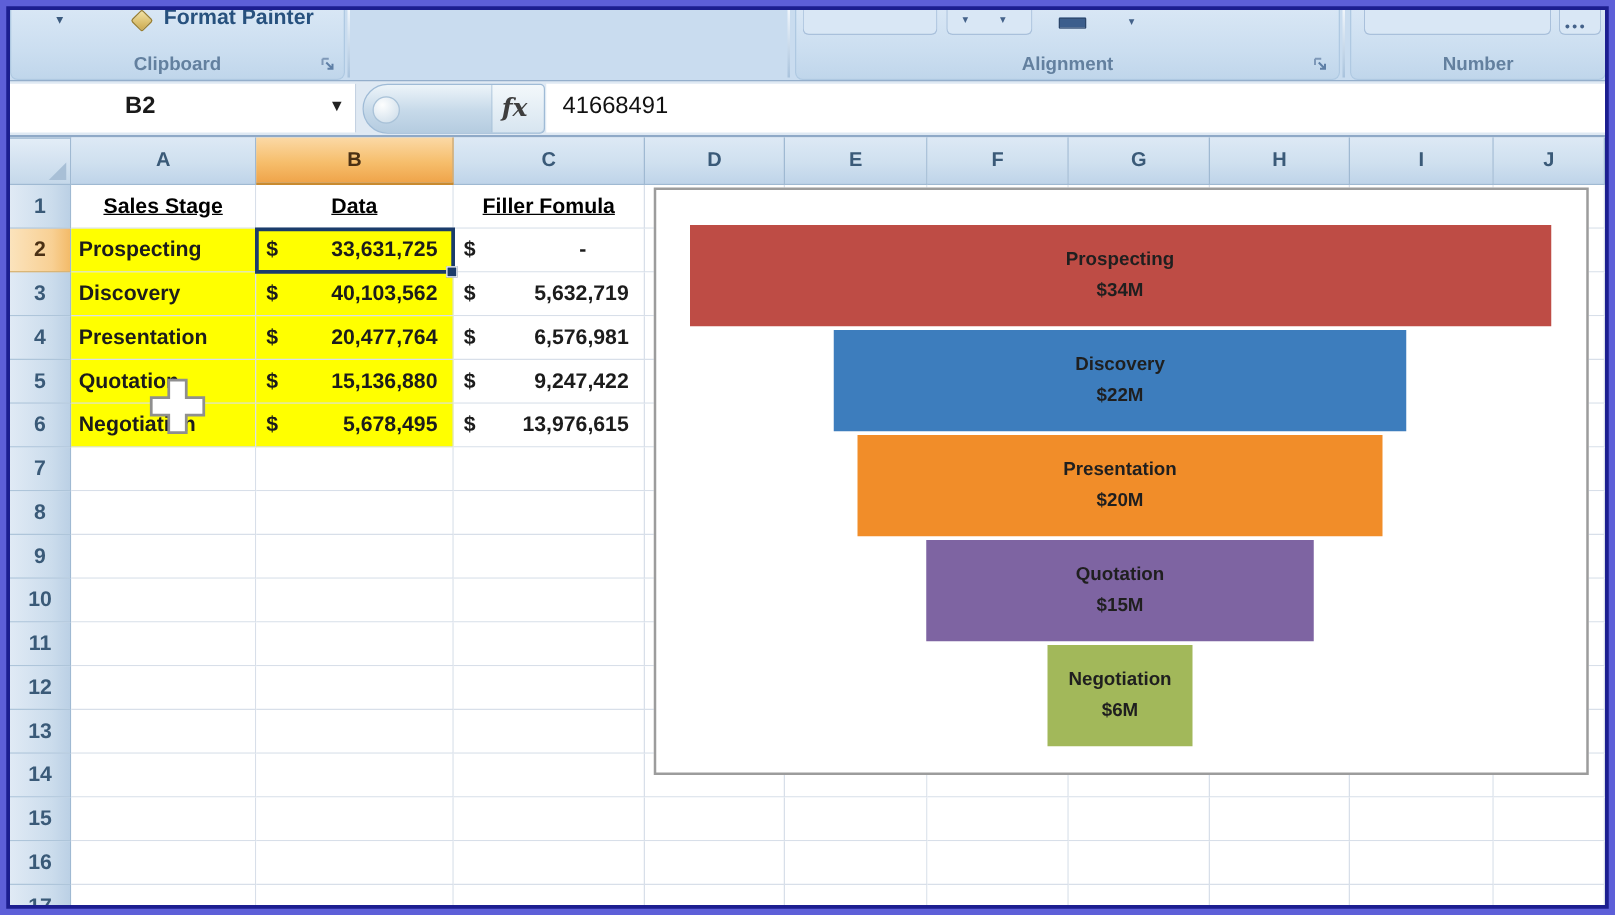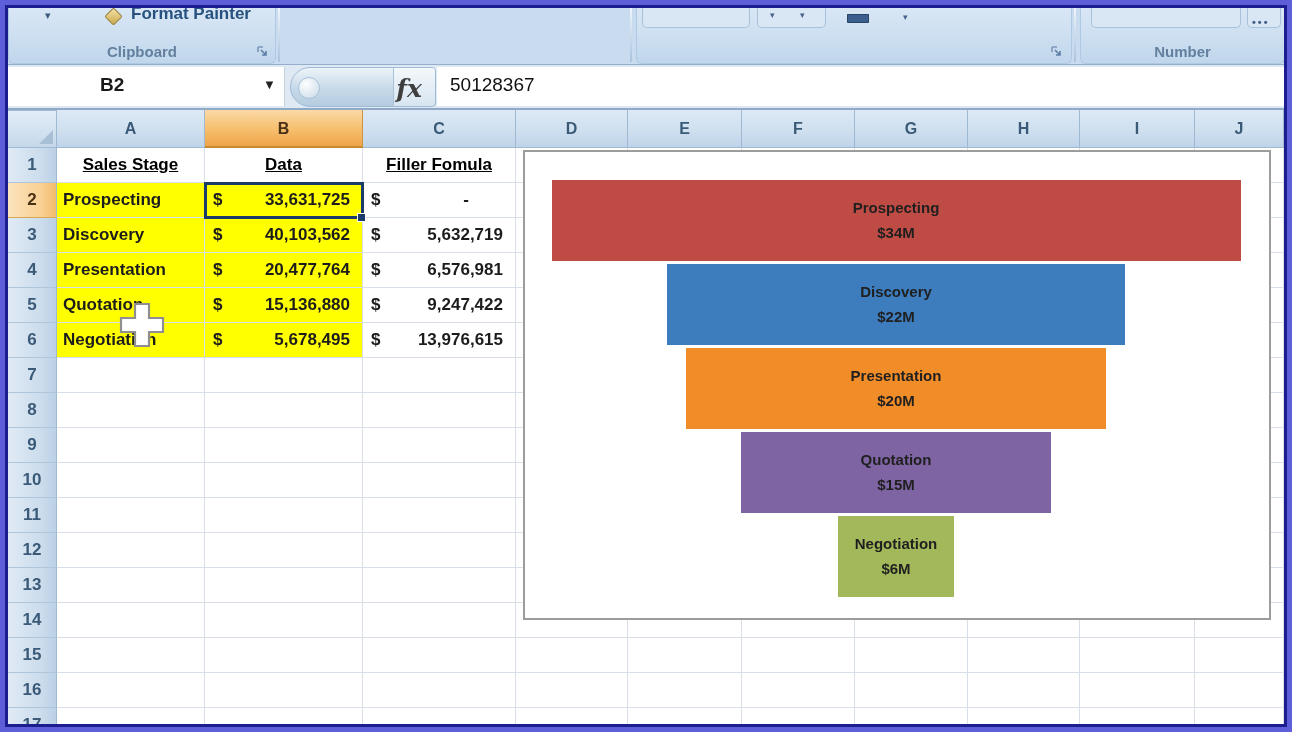--- a/index.html
+++ b/index.html
@@ -34,21 +34,21 @@
   .namebox{position:absolute;left:8px;top:2px;width:277px;height:39px;background:#fff;
     border-right:1px solid #C4D2E2;}
   .namebox .nb-text{position:absolute;left:92px;top:7px;font-size:19px;font-weight:bold;color:#1A1A1A;}
   .namebox .nb-caret{position:absolute;left:255px;top:10px;font-size:13px;color:#222;}
   .pill{position:absolute;left:290px;top:2px;width:146px;height:40px;
     background:linear-gradient(180deg,#EDF4F9 0%,#C6D9E9 55%,#B5CCE0 100%);
     border:1px solid #9FBBD6;border-radius:20px 4px 4px 20px;}
   .pill .dot{position:absolute;left:7px;top:9px;width:22px;height:22px;border-radius:50%;
     background:radial-gradient(circle at 35% 30%,#FDFEFE,#C9DAE8);border:1px solid #A9C2D8;}
   .pill .fx{position:absolute;right:13px;top:6px;font-family:"DejaVu Serif",serif;font-style:italic;
-    font-weight:bold;font-size:25px;color:#3E3E3E;}
+    font-weight:bold;font-size:20px;color:#3E3E3E;}
   .fx-seg{position:absolute;right:0;top:0;width:42px;height:38px;background:linear-gradient(180deg,#F3F8FB,#D7E5F0);
     border-left:1px solid #A9C2D8;border-radius:0 4px 4px 0;}
   .finput{position:absolute;left:437px;top:2px;width:847px;height:39px;background:#fff;}
   .finput span{position:absolute;left:13px;top:7px;font-size:19px;color:#111;}
   
   .hdrstrip{position:absolute;left:0;top:110px;width:1292px;height:38px;background:#D6E3F0;}
   .rowstrip{position:absolute;left:0;top:148px;width:57px;height:584px;background:#D6E3F0;}
   .corner{position:absolute;left:8px;top:110px;width:49px;height:38px;
     background:linear-gradient(180deg,#E3EDF7,#C5D8EA);border:1px solid #9FB9D2;border-left:none;}
   .corner .tri{position:absolute;right:3px;bottom:3px;width:0;height:0;
@@ -108,20 +108,21 @@
     <div class="seam" style="left:630px;"></div>
 
     <div class="rgroup" style="left:636px;width:436px;">
       <div class="btn-bottom" style="left:5px;width:108px;"></div>
       <div class="btn-bottom" style="left:120px;width:69px;">
         <span class="tinycaret" style="left:12px;">▾</span>
         <span class="tinycaret" style="left:42px;">▾</span>
       </div>
       <div class="merge-mini" style="left:210px;"></div>
       <span class="tinycaret" style="left:266px;top:6px;">▾</span>
+      <div class="glabel">Alignment</div>
       <svg class="launcher" style="right:8px;" viewBox="0 0 13 13">
         <path d="M2 2 H7 M2 2 V7" stroke="#7E98B8" stroke-width="1.6" fill="none"></path>
         <path d="M5 5 L10 10 M10 6 V10 H6" stroke="#5E7FA6" stroke-width="1.6" fill="none"></path>
       </svg>
     </div>
     <div class="seam" style="left:1074px;"></div>
 
     <div class="rgroup" style="left:1080px;width:205px;">
       <div class="btn-bottom" style="left:10px;width:150px;"></div>
       <div class="btn-bottom" style="left:166px;width:34px;">
@@ -136,21 +137,21 @@
       <span class="nb-text">B2</span>
       <span class="nb-caret">▼</span>
     </div>
     <div class="pill">
       <div class="dot"></div>
       <div class="fx-seg">
         <span class="fx">fx</span>
       </div>
     </div>
     <div class="finput">
-      <span>50128367</span>
+      <span>41668491</span>
     </div>
   </div>
 
   <div class="hdrstrip"></div>
   <div class="rowstrip"></div>
   <div class="corner">
       <div class="tri"></div>
     </div>
 
   <div id="sheet-layer">

